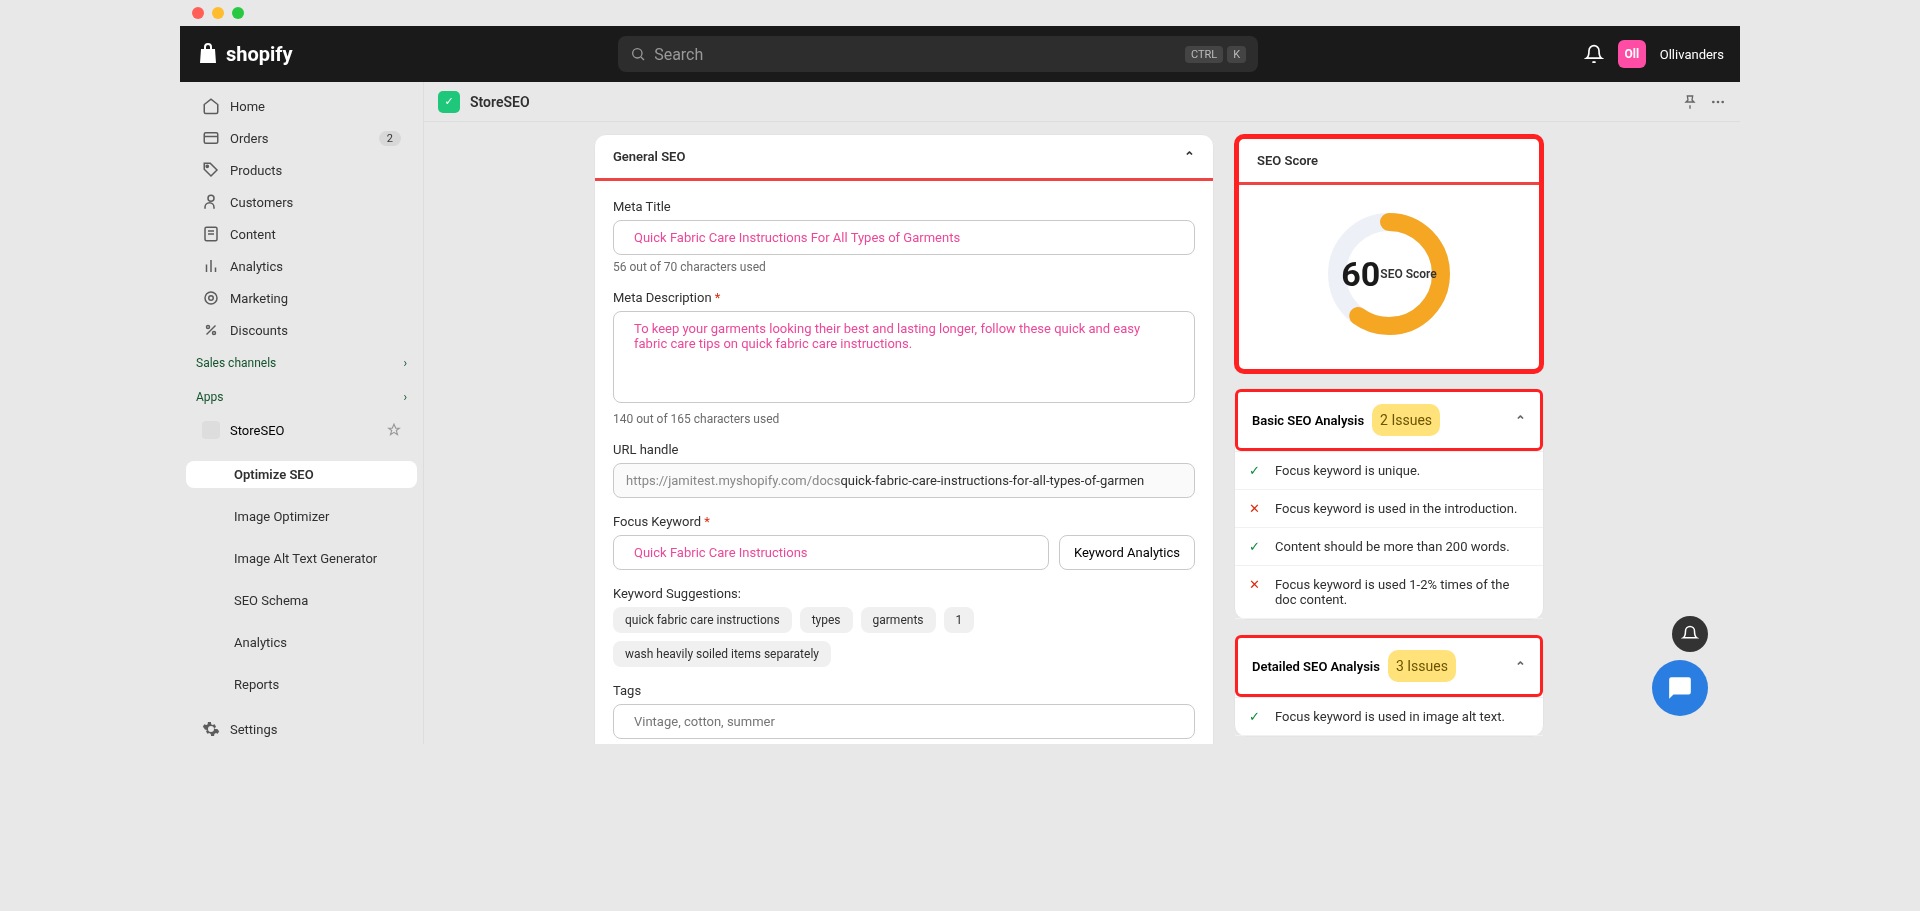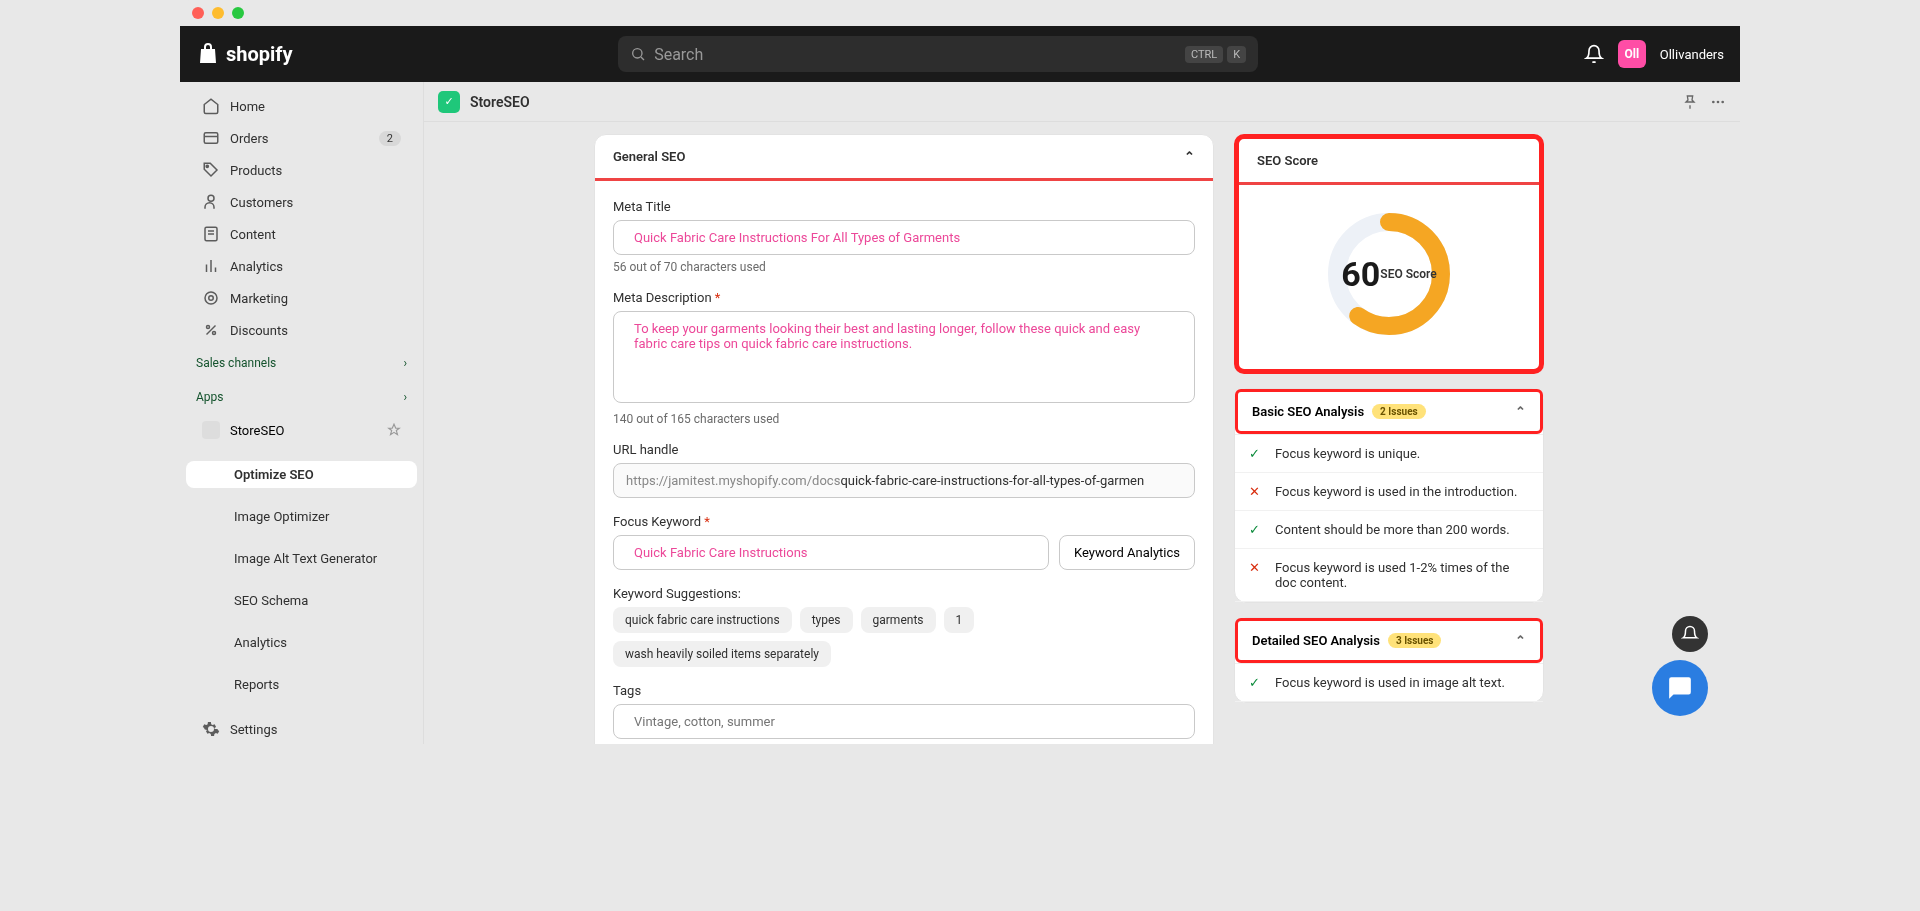--- a/index.html
+++ b/index.html
@@ -53,21 +53,21 @@
 .chip{background:#f0f0f0;border-radius:8px;padding:6px 12px;font-size:12px;color:#303030}
 .score-card{border:5px solid #ff2121;border-radius:10px}
 .score-body{display:flex;flex-direction:column;align-items:center;padding:24px 0 30px}
 .donut{position:relative;width:130px;height:130px}
 .donut svg{transform:rotate(-90deg)}
 .donut-center{position:absolute;inset:0;display:flex;flex-direction:row;align-items:center;justify-content:center}
 .donut-num{font-size:34px;font-weight:700;color:#1a1a1a}
 .donut-lbl{font-size:12px;color:#333;font-weight:600}
 .analysis-header{display:flex;align-items:center;gap:8px;padding:12px 14px;font-weight:600;font-size:13px}
 .analysis-header.boxed{border:3px solid #ff2121;border-radius:6px;}
-.issue-badge{background:#ffe27a;color:#6b5300;border-radius:10px;padding:2px 8px;font-size:10px;font-weight:700}
+.issue-badge{background:#ffe27a;color:#6b5300;border-radius:10px;padding:8px 8px;font-size:14px;font-weight:400}
 .chev{margin-left:auto;color:#666}
 .analysis-list{border-top:1px solid #eee}
 .analysis-item{display:flex;gap:10px;padding:11px 14px;font-size:13px;color:#303030;border-bottom:1px solid #f1f1f1}
 .ai-icon{width:16px;flex-shrink:0}
 .ok{color:#0a8a3a}.bad{color:#d82c0d}
 .pin-btn{margin-left:auto;color:#999}
 .app-item{display:flex;align-items:center;gap:10px;padding:7px 16px;font-size:13px;border-radius:8px;margin:0 6px}
 .app-item-icon{width:18px;height:18px;background:#ddd;border-radius:4px}
 .fab{position:absolute;right:32px;width:46px;height:46px;border-radius:50%;display:flex;align-items:center;justify-content:center;color:#fff}
 .fab-bell{bottom:92px;background:#333;width:36px;height:36px}

